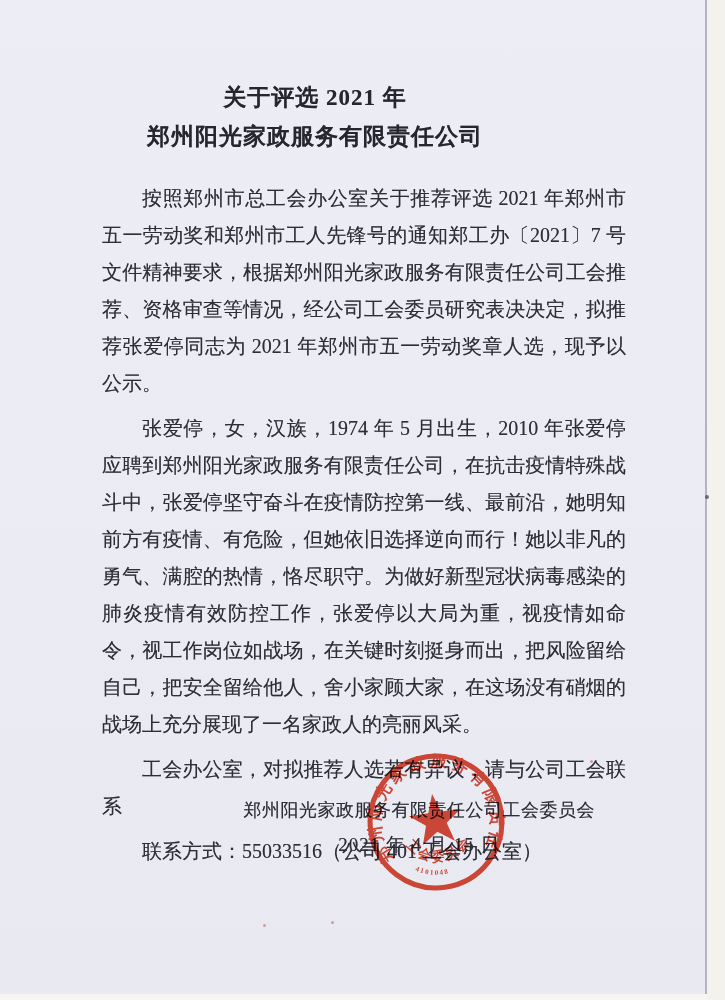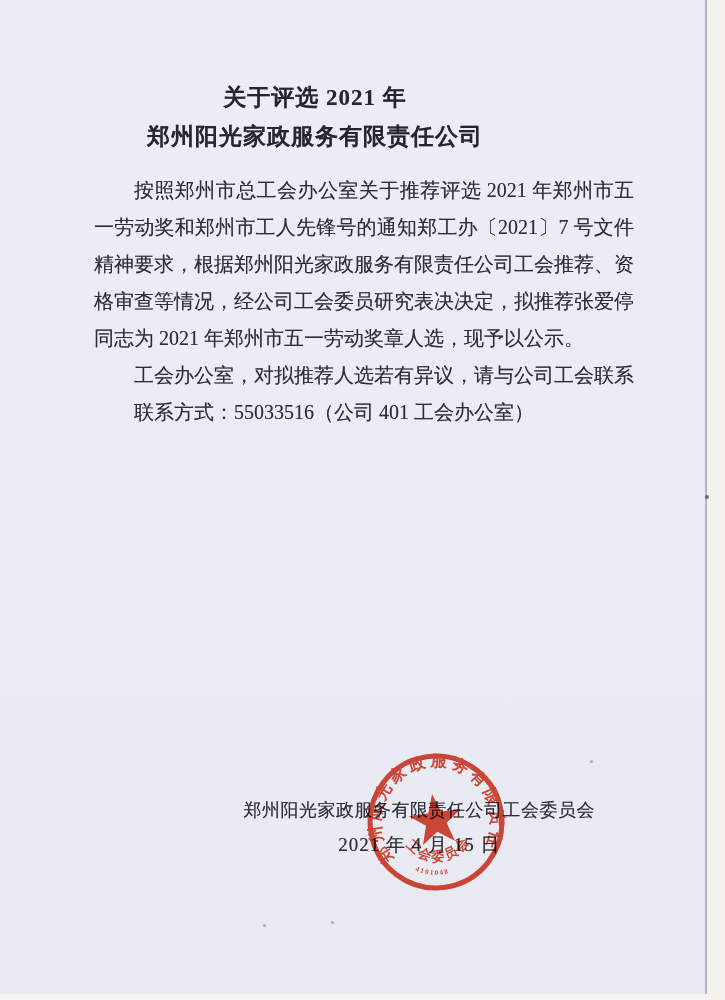--- a/index.html
+++ b/index.html
@@ -72,21 +72,21 @@
     top: 172px;
     width: 540px;
     font-size: 20px;
     line-height: 37px;
     text-align: justify;
     text-justify: inter-character;
     color: #2e2e38;
     text-shadow: 0 0 0.5px rgba(46,46,56,0.5);
   }
   .body-text p {
-    margin: 0;
+    margin: 8px;
     text-indent: 2em;
   }
 
   .sig-block {
     position: absolute;
     top: 798px;
     right: 130px;
     text-align: center;
     font-size: 18px;
     color: #2e2e38;
@@ -118,20 +118,21 @@
 </head>
 <body>
 
 <div class="page">
 
   <div class="title line1">关于评选 2021 年</div>
   <div class="title line2">郑州阳光家政服务有限责任公司</div>
 
   <div class="body-text">
     <p>按照郑州市总工会办公室关于推荐评选 2021 年郑州市五一劳动奖和郑州市工人先锋号的通知郑工办〔2021〕7 号文件精神要求，根据郑州阳光家政服务有限责任公司工会推荐、资格审查等情况，经公司工会委员研究表决决定，拟推荐张爱停同志为 2021 年郑州市五一劳动奖章人选，现予以公示。</p>
+    <p>张爱停，女，汉族，1974 年 5 月出生，2010 年张爱停应聘到郑州阳光家政服务有限责任公司，在抗击疫情特殊战斗中，张爱停坚守奋斗在疫情防控第一线、最前沿，她明知前方有疫情、有危险，但她依旧选择逆向而行！她以非凡的勇气、满腔的热情，恪尽职守。为做好新型冠状病毒感染的肺炎疫情有效防控工作，张爱停以大局为重，视疫情如命令，视工作岗位如战场，在关键时刻挺身而出，把风险留给自己，把安全留给他人，舍小家顾大家，在这场没有硝烟的战场上充分展现了一名家政人的亮丽风采。</p>
     <p>工会办公室，对拟推荐人选若有异议，请与公司工会联系</p>
     <p>联系方式：55033516（公司 401 工会办公室）</p>
   </div>
 
   <div class="sig-block">
     <div class="sig-org">郑州阳光家政服务有限责任公司工会委员会</div>
     <div class="sig-date">2021 年 4 月 15 日</div>
   </div>
 
   <svg class="seal" viewBox="0 0 150 150" style="color:#d7331d">

